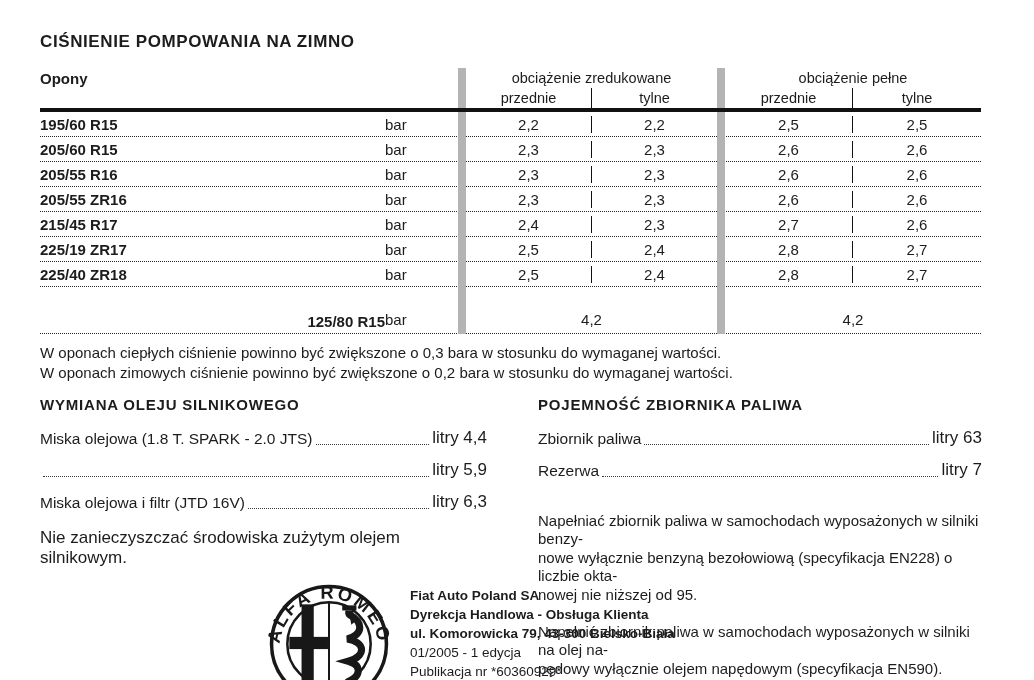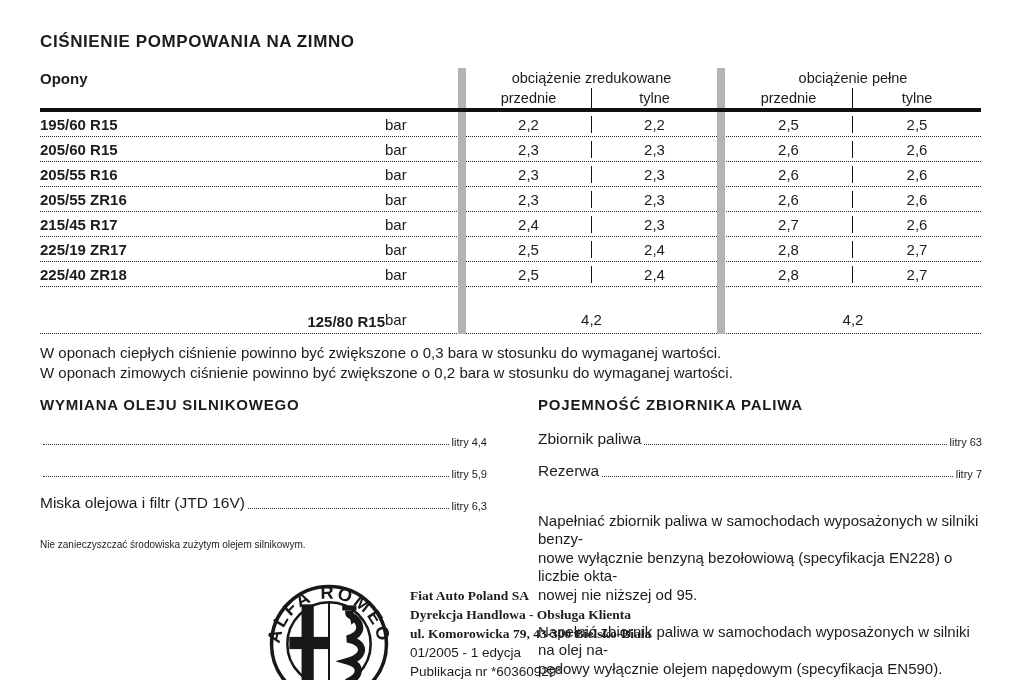--- a/index.html
+++ b/index.html
@@ -52,29 +52,29 @@
 
   
   .table-notes{left:40px;top:343px;font-size:15px;line-height:20px;}
 
   
   .sec-oil{left:40px;top:396px;width:447px;}
   .sec-fuel{left:538px;top:396px;width:444px;}
   .litem{display:flex;align-items:flex-end;margin-bottom:13px;font-size:15.5px;height:19px;}
   .litem .lbl{white-space:nowrap;}
   .litem .leader{flex:1;border-bottom:1.5px dotted #3a3a3a;margin:0 3px 3px 3px;min-width:10px;}
-  .litem .val{white-space:nowrap;font-size:11px;text-align:right;}
-  .sec-note{margin-top:27px;font-size:10px;}
+  .litem .val{white-space:nowrap;font-size:17px;text-align:right;}
+  .sec-note{margin-top:16px;font-size:17px;}
   .paras{margin-top:10px;font-size:15px;line-height:18.5px;white-space:pre-line;}
   .paras p{margin:0;}
 
   
   .logo{left:268px;top:583px;width:122px;height:122px;}
   .footer-text{left:410px;top:586px;font-size:13.5px;line-height:19px;}
-  .footer-text .b{font-weight:bold;font-family:Liberation Serif, serif;}
+  .footer-text .b{font-weight:bold;}
 </style>
 </head>
 <body>
 
 <div class="abs page-title">CIŚNIENIE POMPOWANIA NA ZIMNO</div>
 
 <div class="abs ptable">
   <div class="graybar gb1"></div>
   <div class="graybar gb2"></div>
 
@@ -183,20 +183,21 @@
 </div>
 
 <div class="abs table-notes">
   <div>W oponach ciepłych ciśnienie powinno być zwiększone o 0,3 bara w stosunku do wymaganej wartości.</div>
   <div>W oponach zimowych ciśnienie powinno być zwiększone o 0,2 bara w stosunku do wymaganej wartości.</div>
 </div>
 
 <div class="abs sec-oil">
   <h2 class="section-title">WYMIANA OLEJU SILNIKOWEGO</h2>
   <div class="litem">
+    <span class="lbl">Miska olejowa (1.8 T. SPARK - 2.0 JTS)</span>
     <span class="leader"></span>
     <span class="val">litry 4,4</span>
   </div>
   <div class="litem">
     <span class="leader"></span>
     <span class="val">litry 5,9</span>
   </div>
   <div class="litem">
     <span class="lbl">Miska olejowa i filtr (JTD 16V)</span>
     <span class="leader"></span>

